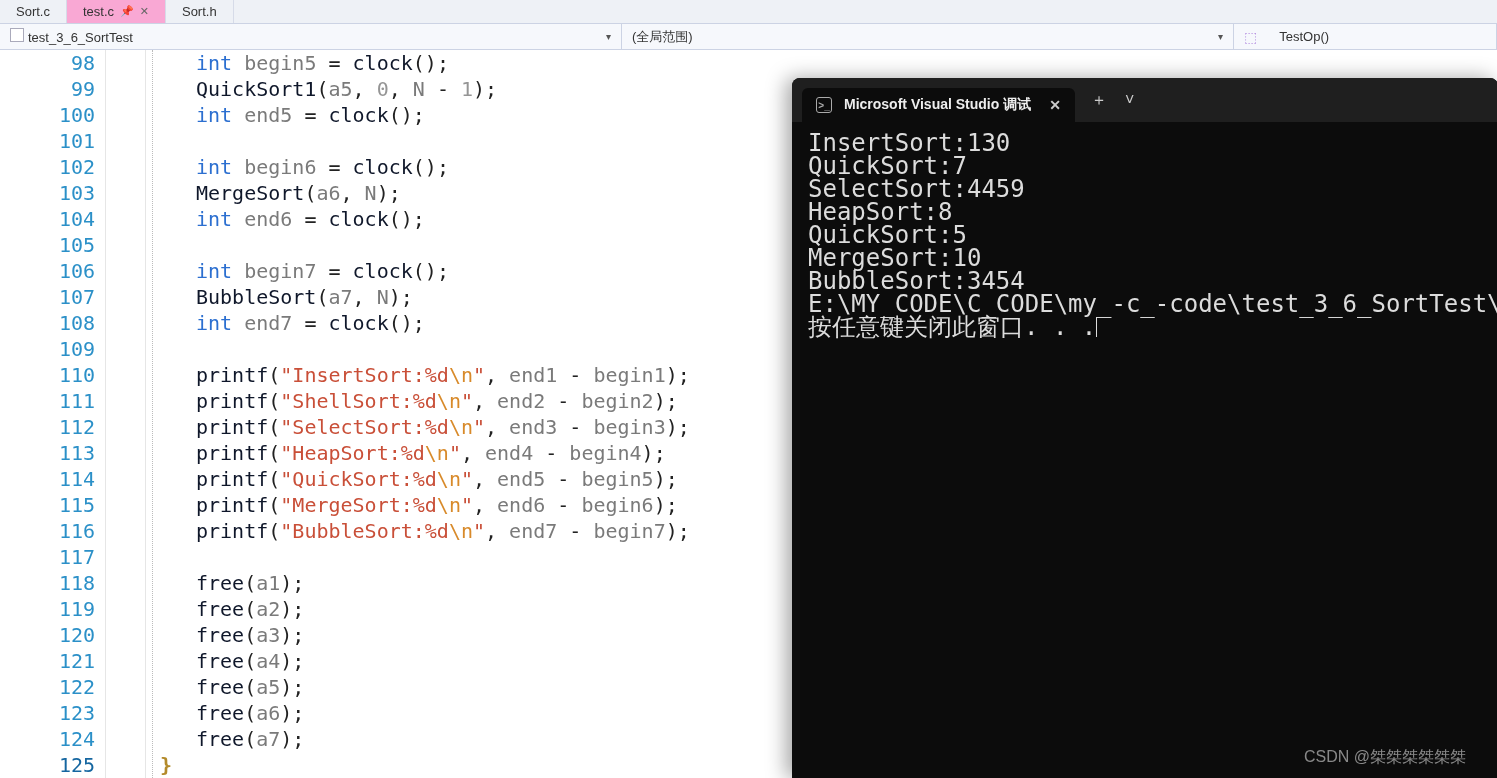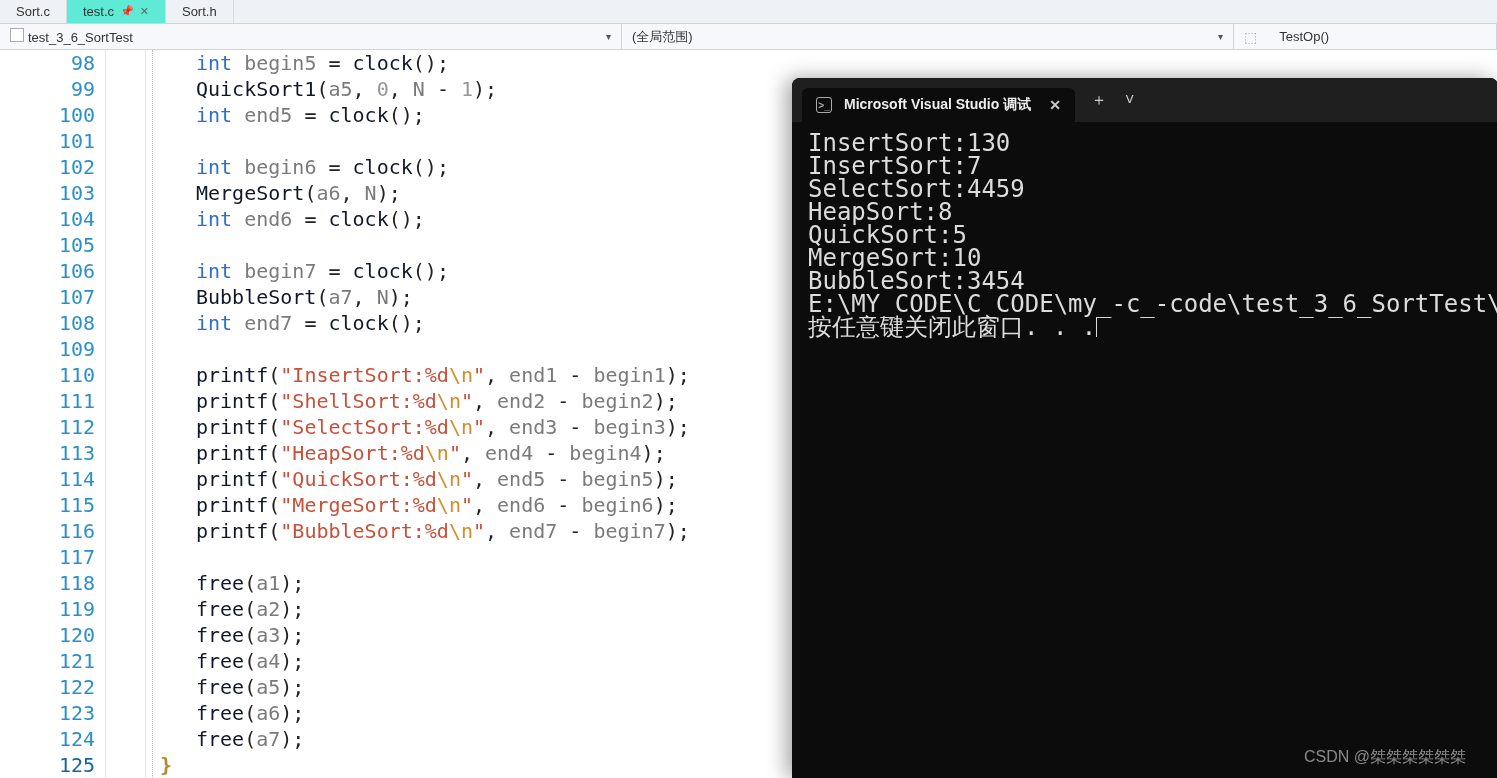--- a/index.html
+++ b/index.html
@@ -25,21 +25,21 @@
     padding: 2px 16px;
     height: 24px;
     display: flex;
     align-items: center;
     gap: 6px;
     color: #333;
     cursor: pointer;
     border-right: 1px solid #d6dbe8;
   }
   .tab.active {
-    background: #5eead4;
+    background: #f9a8d4;
     font-weight: 500;
   }
   .tab .pin, .tab .close {
     font-size: 11px;
     color: #666;
   }
 
   
   .nav-row {
     display: flex;
@@ -267,15 +267,15 @@
     <div class="term-tab">
       <span class="ticon">&gt;_</span>
       <span>Microsoft Visual Studio 调试</span>
       <span class="tclose">✕</span>
     </div>
     <div class="term-toolbar">
       <span class="term-plus">＋</span>
       <span class="term-chev">˅</span>
     </div>
   </div>
-  <div class="term-body" id="termbody"><div>InsertSort:130</div><div>InsertSort:7</div><div>SelectSort:4459</div><div>HeapSort:8</div><div>QuickSort:5</div><div>MergeSort:10</div><div>BubbleSort:3454</div><div></div><div>E:\MY_CODE\C_CODE\my_-c_-code\test_3_6_SortTest\Release\tes</div><div>按任意键关闭此窗口. . .<span class="cursor-caret"></span></div></div>
+  <div class="term-body" id="termbody"><div>InsertSort:130</div><div>QuickSort:7</div><div>SelectSort:4459</div><div>HeapSort:8</div><div>QuickSort:5</div><div>MergeSort:10</div><div>BubbleSort:3454</div><div></div><div>E:\MY_CODE\C_CODE\my_-c_-code\test_3_6_SortTest\Release\tes</div><div>按任意键关闭此窗口. . .<span class="cursor-caret"></span></div></div>
   <div class="watermark">CSDN @桀桀桀桀桀桀</div>
 </div>
 
 </body></html>

